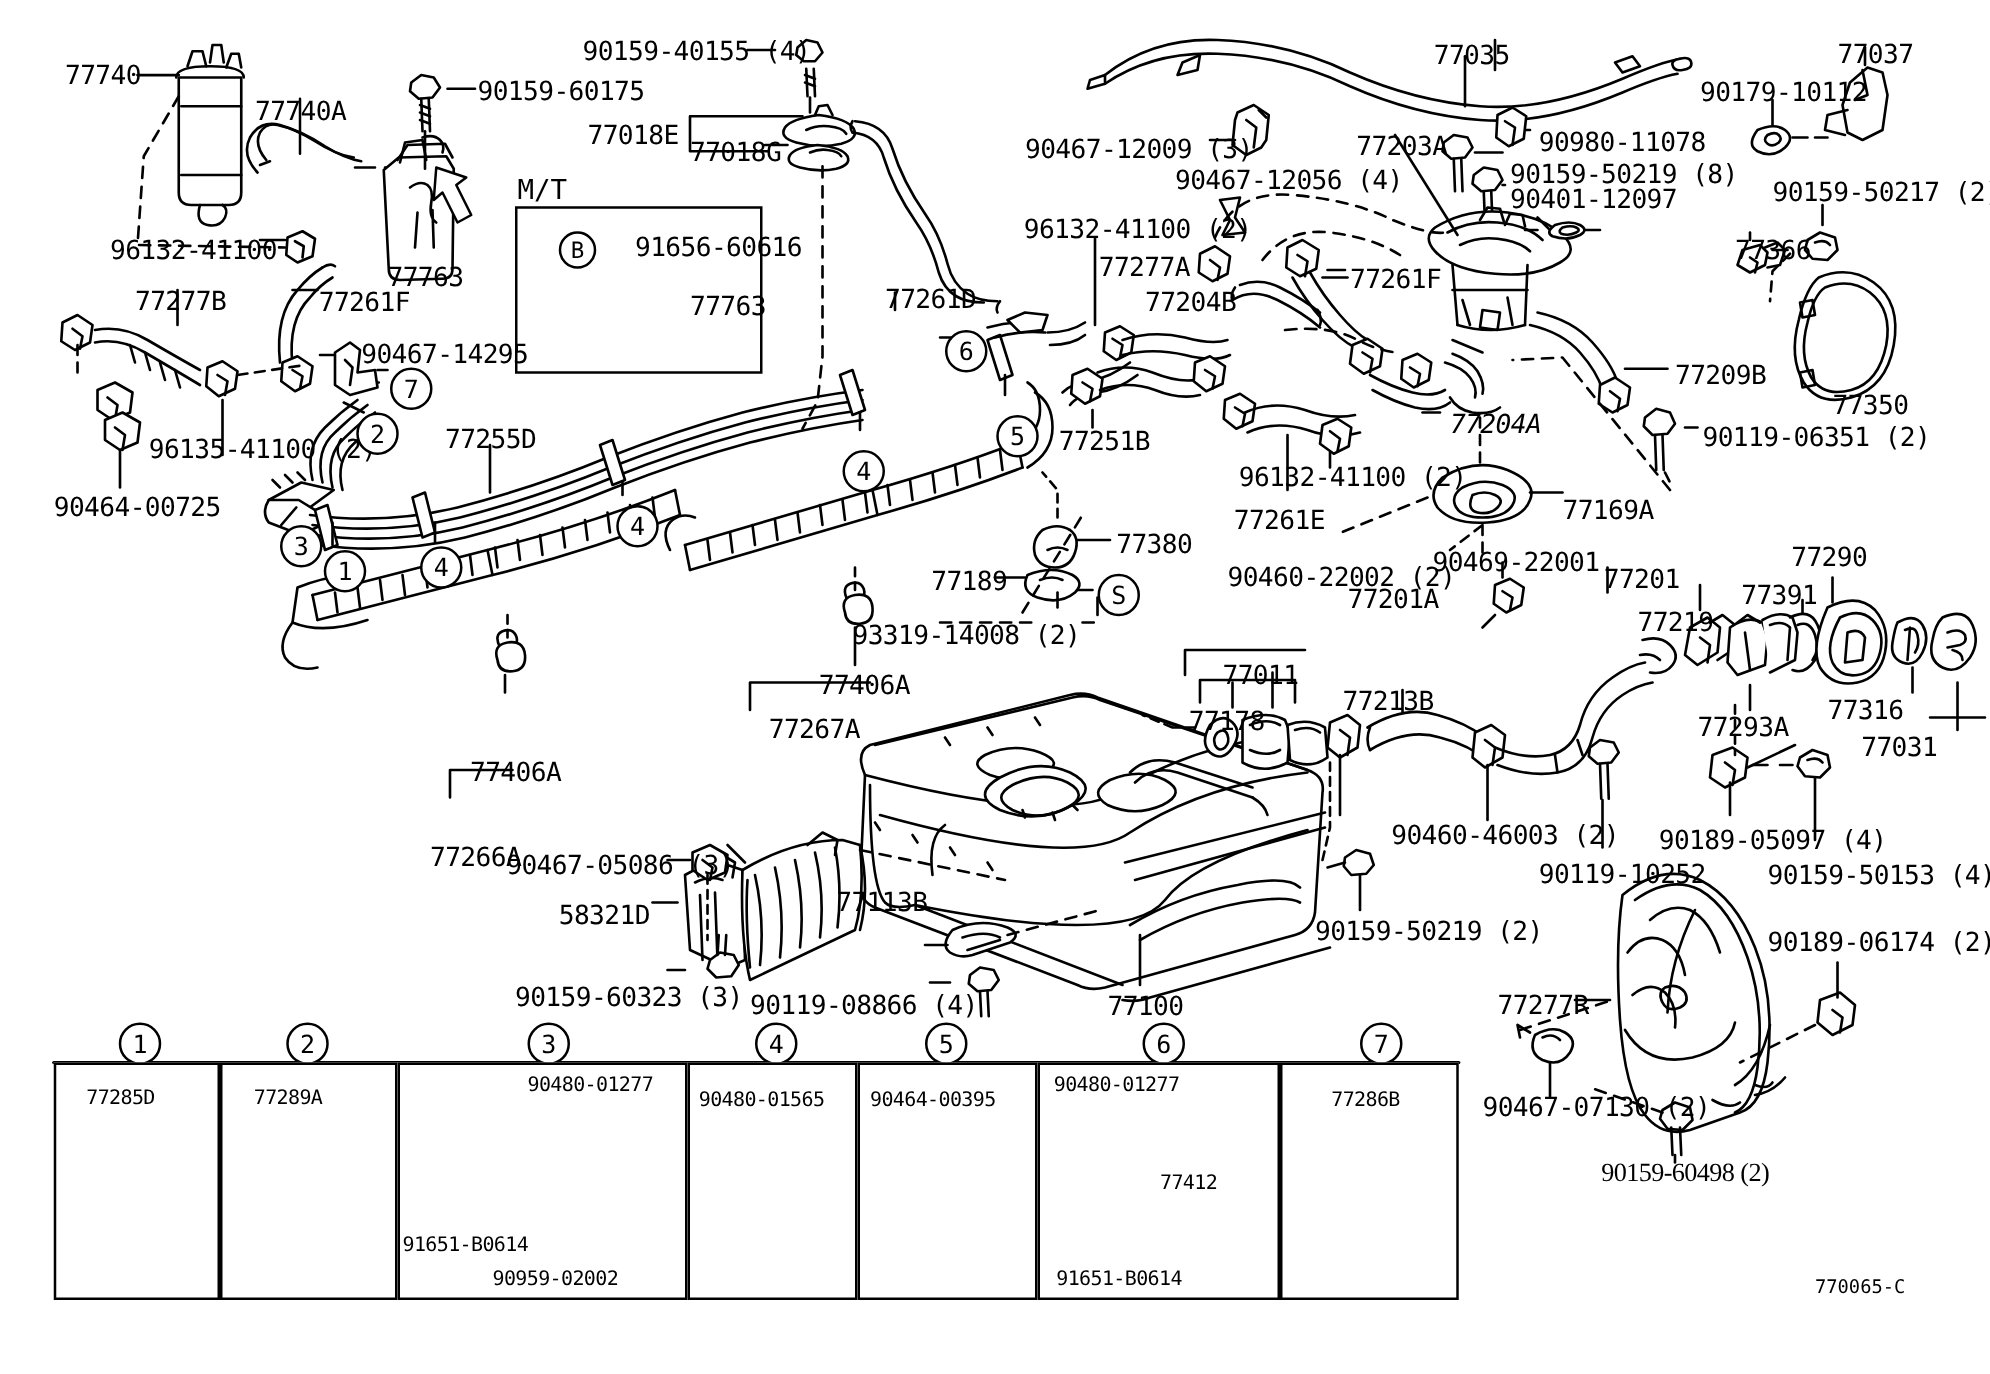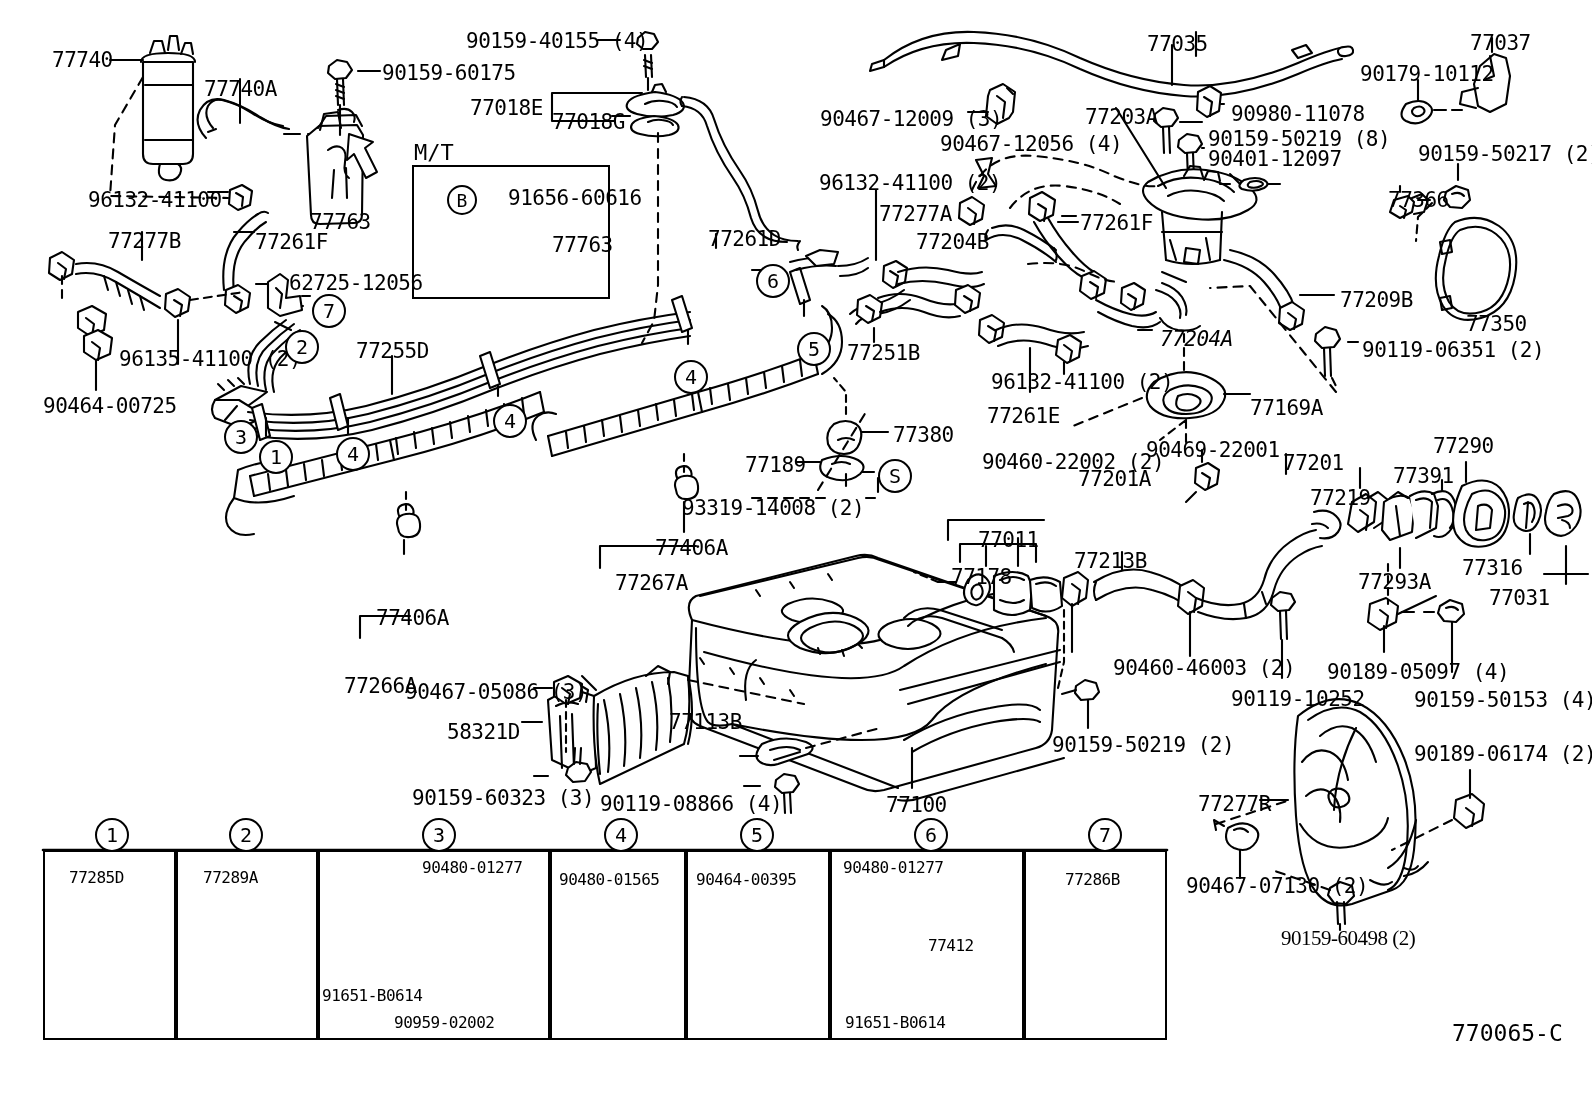--- a/index.html
+++ b/index.html
@@ -9,21 +9,21 @@
   #sheet{position:absolute;inset:0;}
   svg.art{position:absolute;left:0;top:0;width:1592px;height:1099px;overflow:visible;}
   .lbl{position:absolute;font-family:"DejaVu Sans Mono","Liberation Mono",monospace;
        font-size:21px;letter-spacing:-0.5px;white-space:nowrap;color:#000;line-height:1;}
   .lbl.sm{font-size:16px;}
   .callout{position:absolute;width:34px;height:34px;border:2.4px solid #000;border-radius:50%;
            font-family:"DejaVu Sans Mono","Liberation Mono",monospace;font-size:20px;
            display:flex;align-items:center;justify-content:center;background:#fff;box-sizing:border-box;}
   .callout.small{width:30px;height:30px;font-size:18px;border-width:2.2px;}
   .legendcell{position:absolute;box-sizing:border-box;border:2.4px solid #000;background:#fff;}
-  .diagid{position:absolute;font-size:23px;letter-spacing:0px;}
+  .diagid{position:absolute;font-size:15px;letter-spacing:0px;}
   .mt-box{position:absolute;border:2.4px solid #000;background:#fff;box-sizing:border-box;}
   .mt-tag{position:absolute;font-size:22px;}
 </style>
 </head>
 <body>
 
 <div id="sheet">
 
   <svg class="art" viewBox="0 0 1592 1099" xmlns="http://www.w3.org/2000/svg">
     <g fill="none" stroke="#000" stroke-width="2.1" stroke-linecap="round" stroke-linejoin="round">
@@ -588,21 +588,21 @@
       <div class="lbl" style="left: 88px; top: 190px;">96132-41100</div>
       <div class="lbl" style="left: 382px; top: 63px;">90159-60175</div>
       <div class="lbl" style="left: 466px; top: 31px;">90159-40155 (4)</div>
       <div class="lbl" style="left: 470px; top: 98px;">77018E</div>
       <div class="lbl" style="left: 552px; top: 112px;">77018G</div>
       <div class="lbl" style="left: 310px; top: 212px;">77763</div>
       <div class="lbl" style="left: 508px; top: 188px;">91656-60616</div>
       <div class="lbl" style="left: 552px; top: 235px;">77763</div>
       <div class="lbl" style="left: 255px; top: 232px;">77261F</div>
       <div class="lbl" style="left: 108px; top: 231px;">77277B</div>
-      <div class="lbl" style="left: 289px; top: 273px;">62725-12056</div>
+      <div class="lbl" style="left: 289px; top: 273px;">90467-14295</div>
       <div class="lbl" style="left: 119px; top: 349px;">96135-41100 (2)</div>
       <div class="lbl" style="left: 43px; top: 396px;">90464-00725</div>
       <div class="lbl" style="left: 356px; top: 341px;">77255D</div>
       <div class="lbl" style="left: 708px; top: 229px;">77261D</div>
       <div class="lbl" style="left: 1147px; top: 34px;">77035</div>
       <div class="lbl" style="left: 820px; top: 109px;">90467-12009 (3)</div>
       <div class="lbl" style="left: 940px; top: 134px;">90467-12056 (4)</div>
       <div class="lbl" style="left: 819px; top: 173px;">96132-41100 (2)</div>
       <div class="lbl" style="left: 879px; top: 204px;">77277A</div>
       <div class="lbl" style="left: 916px; top: 232px;">77204B</div>

